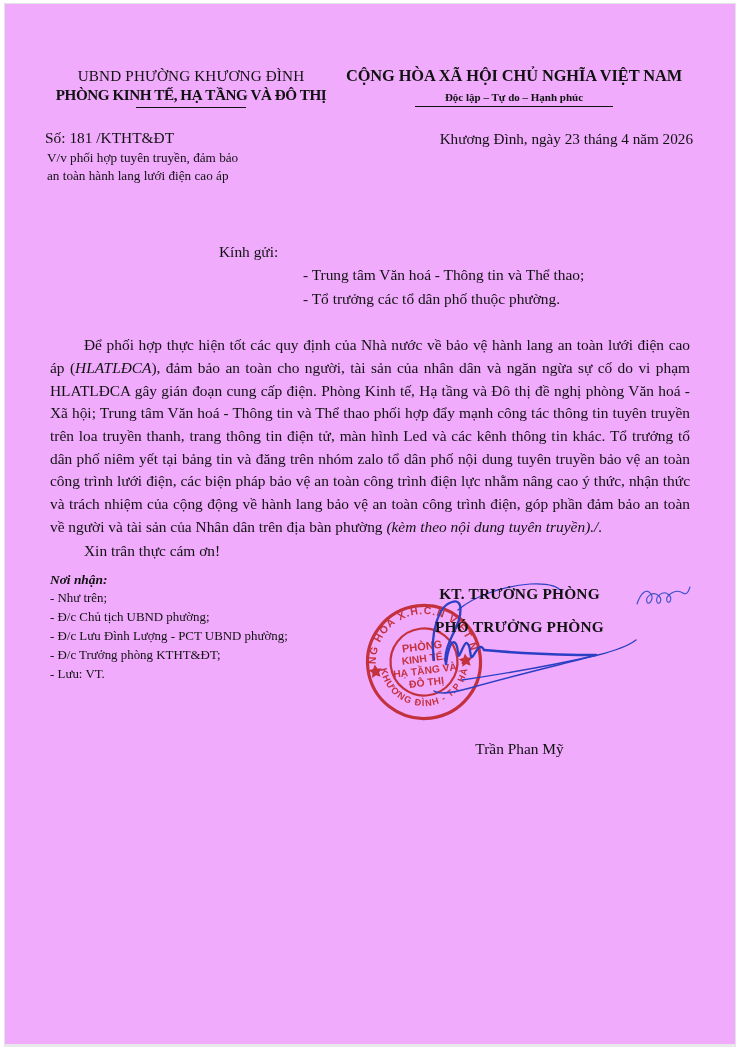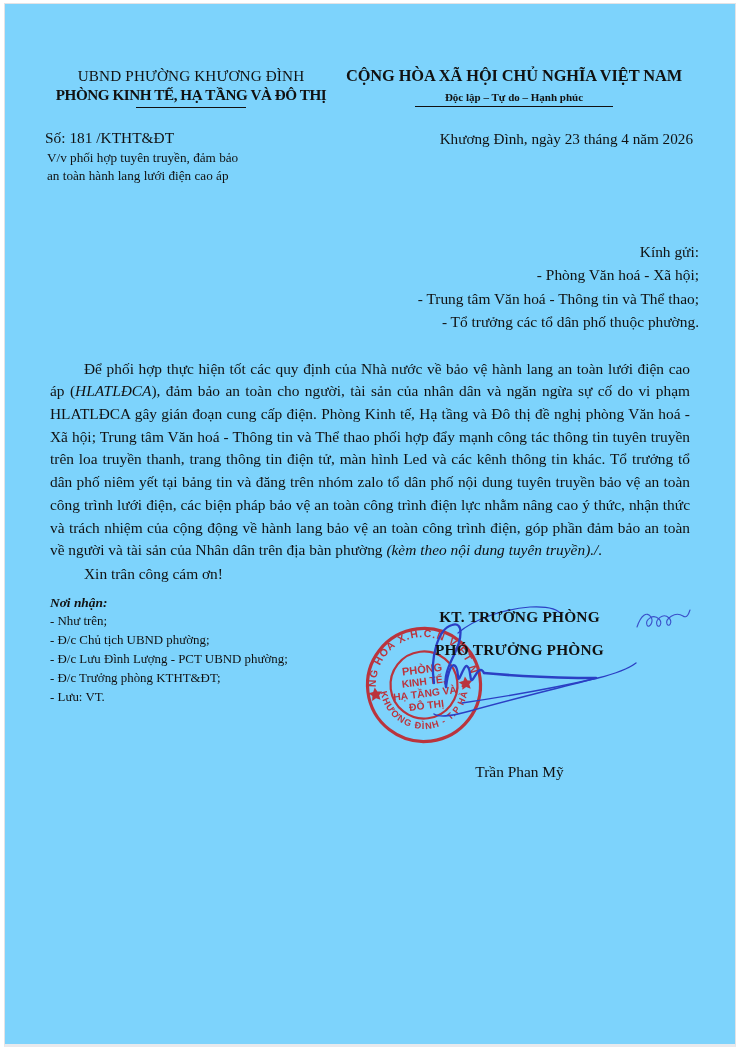--- a/index.html
+++ b/index.html
@@ -17,21 +17,21 @@
     position: relative;
   }
 
   
   .page {
     position: absolute;
     left: 4px;
     top: 3px;
     width: 732px;
     height: 1044px;
-    background: #7dd3fc;
+    background: #f0abfc;
     border: 1px solid #e3e3e6;
     border-bottom: 3px solid #e9e9ec;
     box-sizing: border-box;
   }
   .page-inner {
     position: absolute;
     left: 0; top: 0; right: 0; bottom: 0;
     padding: 0;
   }
 
@@ -116,21 +116,20 @@
     text-align: right;
     font-size: 15.2px;
     padding-right: 6px;
     padding-top: 2px;
     white-space: nowrap;
   }
 
   
   .kinh-gui-block {
     padding: 56px 36px 0 36px;
-    text-align: right;
   }
   .kinh-gui-label {
     font-size: 15.4px;
     padding-left: 178px;
     line-height: 1.5;
   }
   .recipient-list {
     padding-left: 262px;
   }
   .recipient {
@@ -264,29 +263,28 @@
         <div class="so-line">Số: 181 /KTHT&amp;ĐT</div>
         <div class="vv-line">V/v phối hợp tuyên truyền, đảm bảo</div>
         <div class="vv-line">an toàn hành lang lưới điện cao áp</div>
       </div>
       <div class="meta-right">Khương Đình, ngày 23 tháng 4 năm 2026</div>
     </div>
 
     <div class="kinh-gui-block">
       <div class="kinh-gui-label">Kính gửi:</div>
       <div class="recipient-list">
-        <div class="recipient">- Phòng Văn hoá - Xã hội;</div>
         <div class="recipient">- Trung tâm Văn hoá - Thông tin và Thể thao;</div>
         <div class="recipient">- Tổ trưởng các tổ dân phố thuộc phường.</div>
       </div>
     </div>
 
     <div class="body-block">
       <p class="para"><span>Để phối hợp thực hiện tốt các quy định của Nhà nước về bảo vệ hành lang an toàn lưới điện cao áp (</span><i>HLATLĐCA</i><span>), đảm bảo an toàn cho người, tài sản của nhân dân và ngăn ngừa sự cố do vi phạm HLATLĐCA gây gián đoạn cung cấp điện. Phòng Kinh tế, Hạ tầng và Đô thị đề nghị phòng Văn hoá - Xã hội; Trung tâm Văn hoá - Thông tin và Thể thao phối hợp đẩy mạnh công tác thông tin tuyên truyền trên loa truyền thanh, trang thông tin điện tử, màn hình Led và các kênh thông tin khác. Tổ trưởng tổ dân phố niêm yết tại bảng tin và đăng trên nhóm zalo tổ dân phố nội dung tuyên truyền bảo vệ an toàn công trình lưới điện, các biện pháp bảo vệ an toàn công trình điện lực nhằm nâng cao ý thức, nhận thức và trách nhiệm của cộng động về hành lang bảo vệ an toàn công trình điện, góp phần đảm bảo an toàn về người và tài sản của Nhân dân trên địa bàn phường </span><i>(kèm theo nội dung tuyên truyền)./.</i></p>
-      <p class="thanks">Xin trân công cám ơn!</p>
+      <p class="thanks">Xin trân thực cám ơn!</p>
     </div>
 
     <div class="footer-row">
 
       <div class="noi-nhan">
         <div class="noi-nhan-title">Nơi nhận:</div>
         <div class="noi-nhan-item">- Như trên;</div>
         <div class="noi-nhan-item">- Đ/c Chủ tịch UBND phường;</div>
         <div class="noi-nhan-item">- Đ/c Lưu Đình Lượng - PCT UBND phường;</div>
         <div class="noi-nhan-item">- Đ/c Trưởng phòng KTHT&amp;ĐT;</div>

